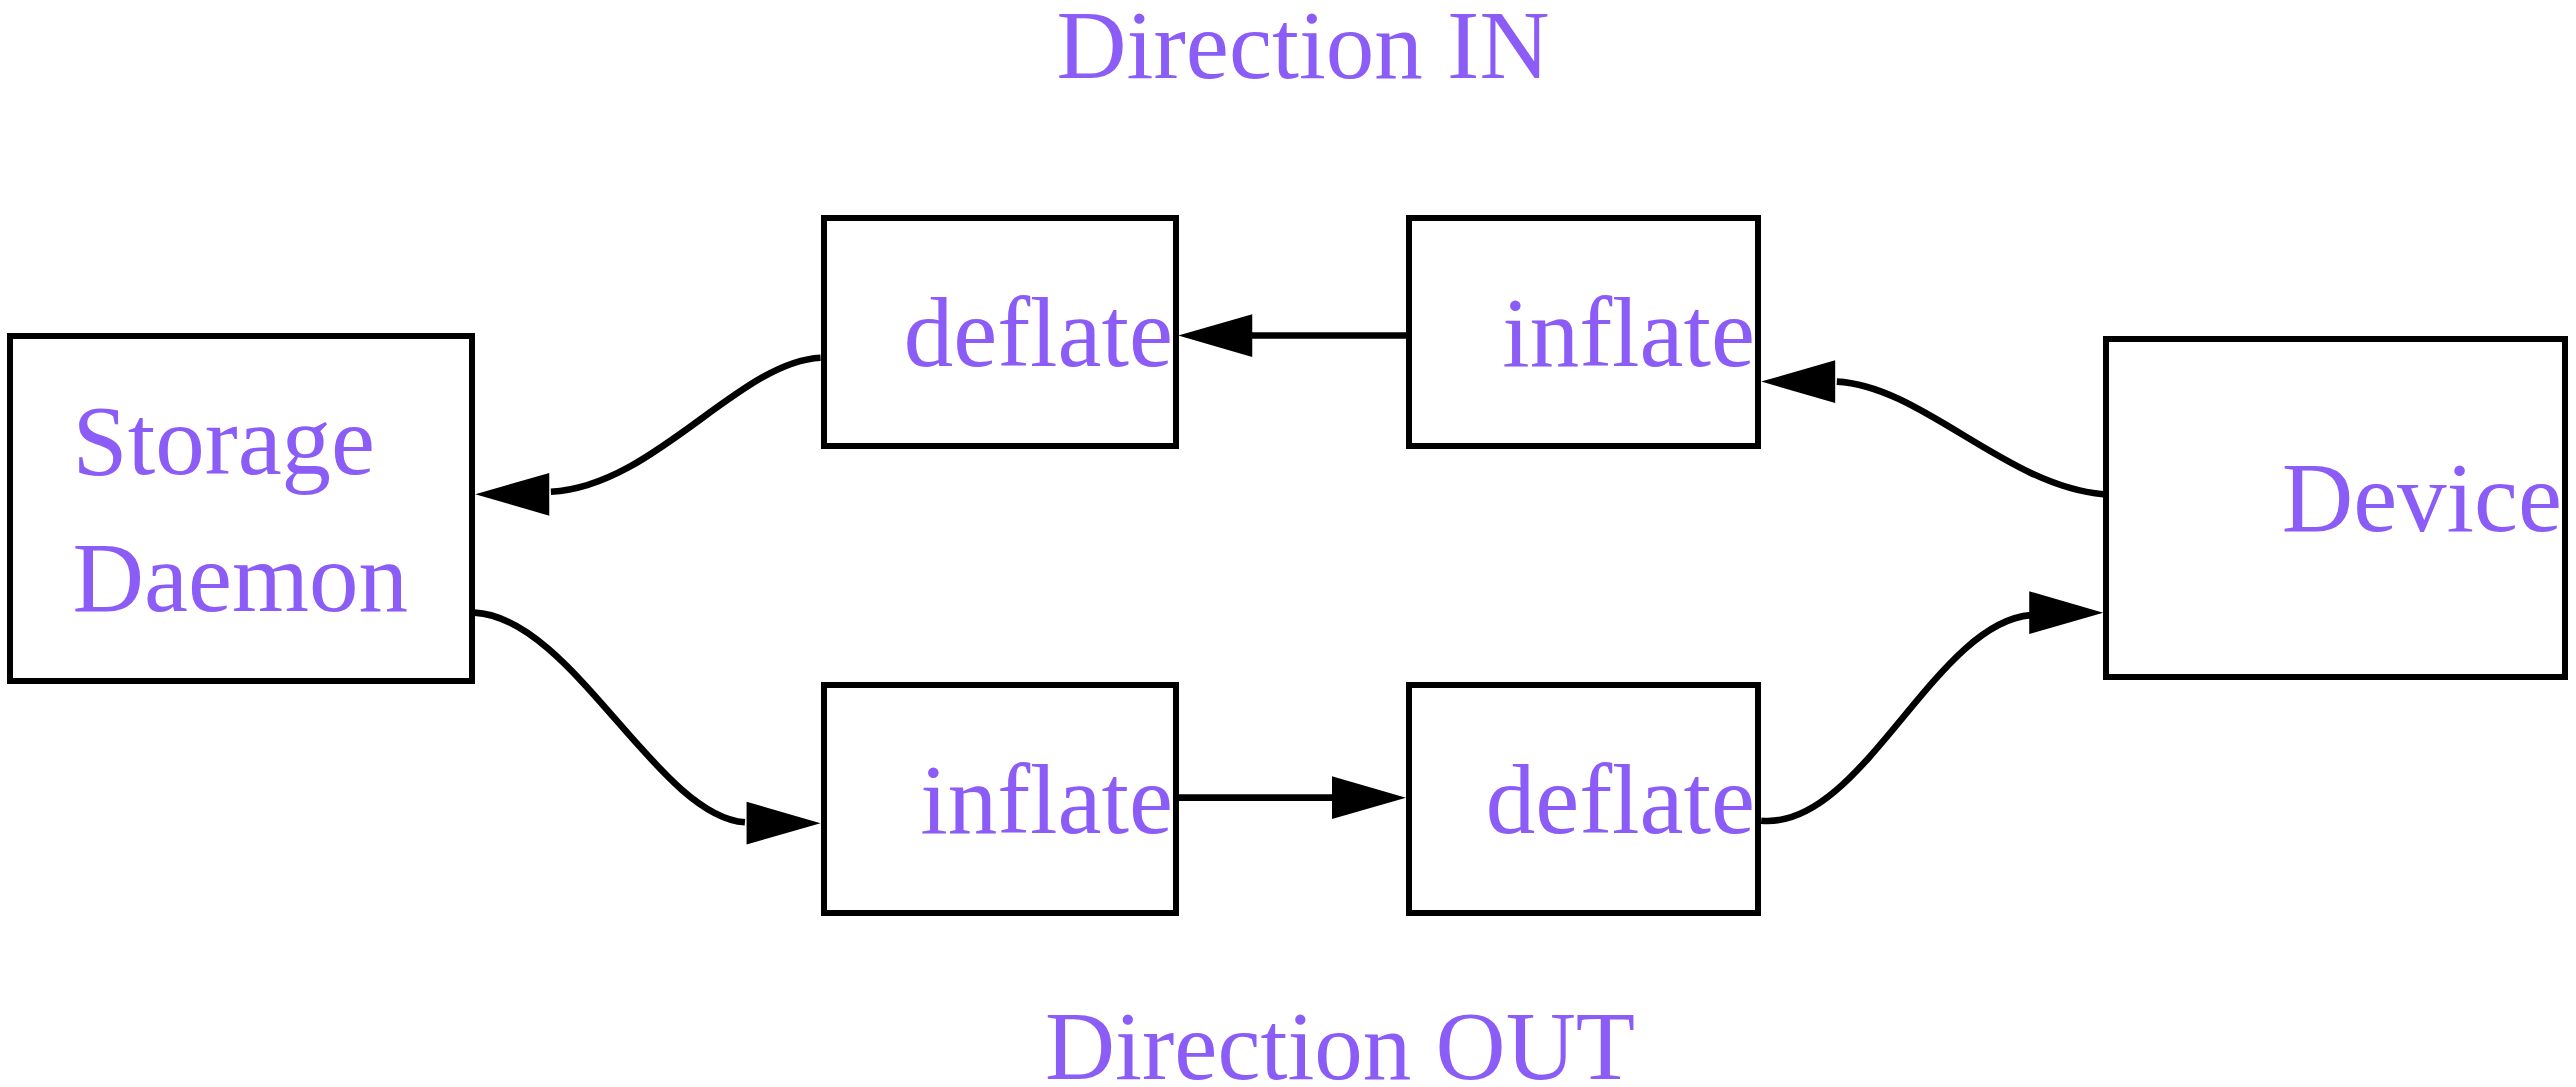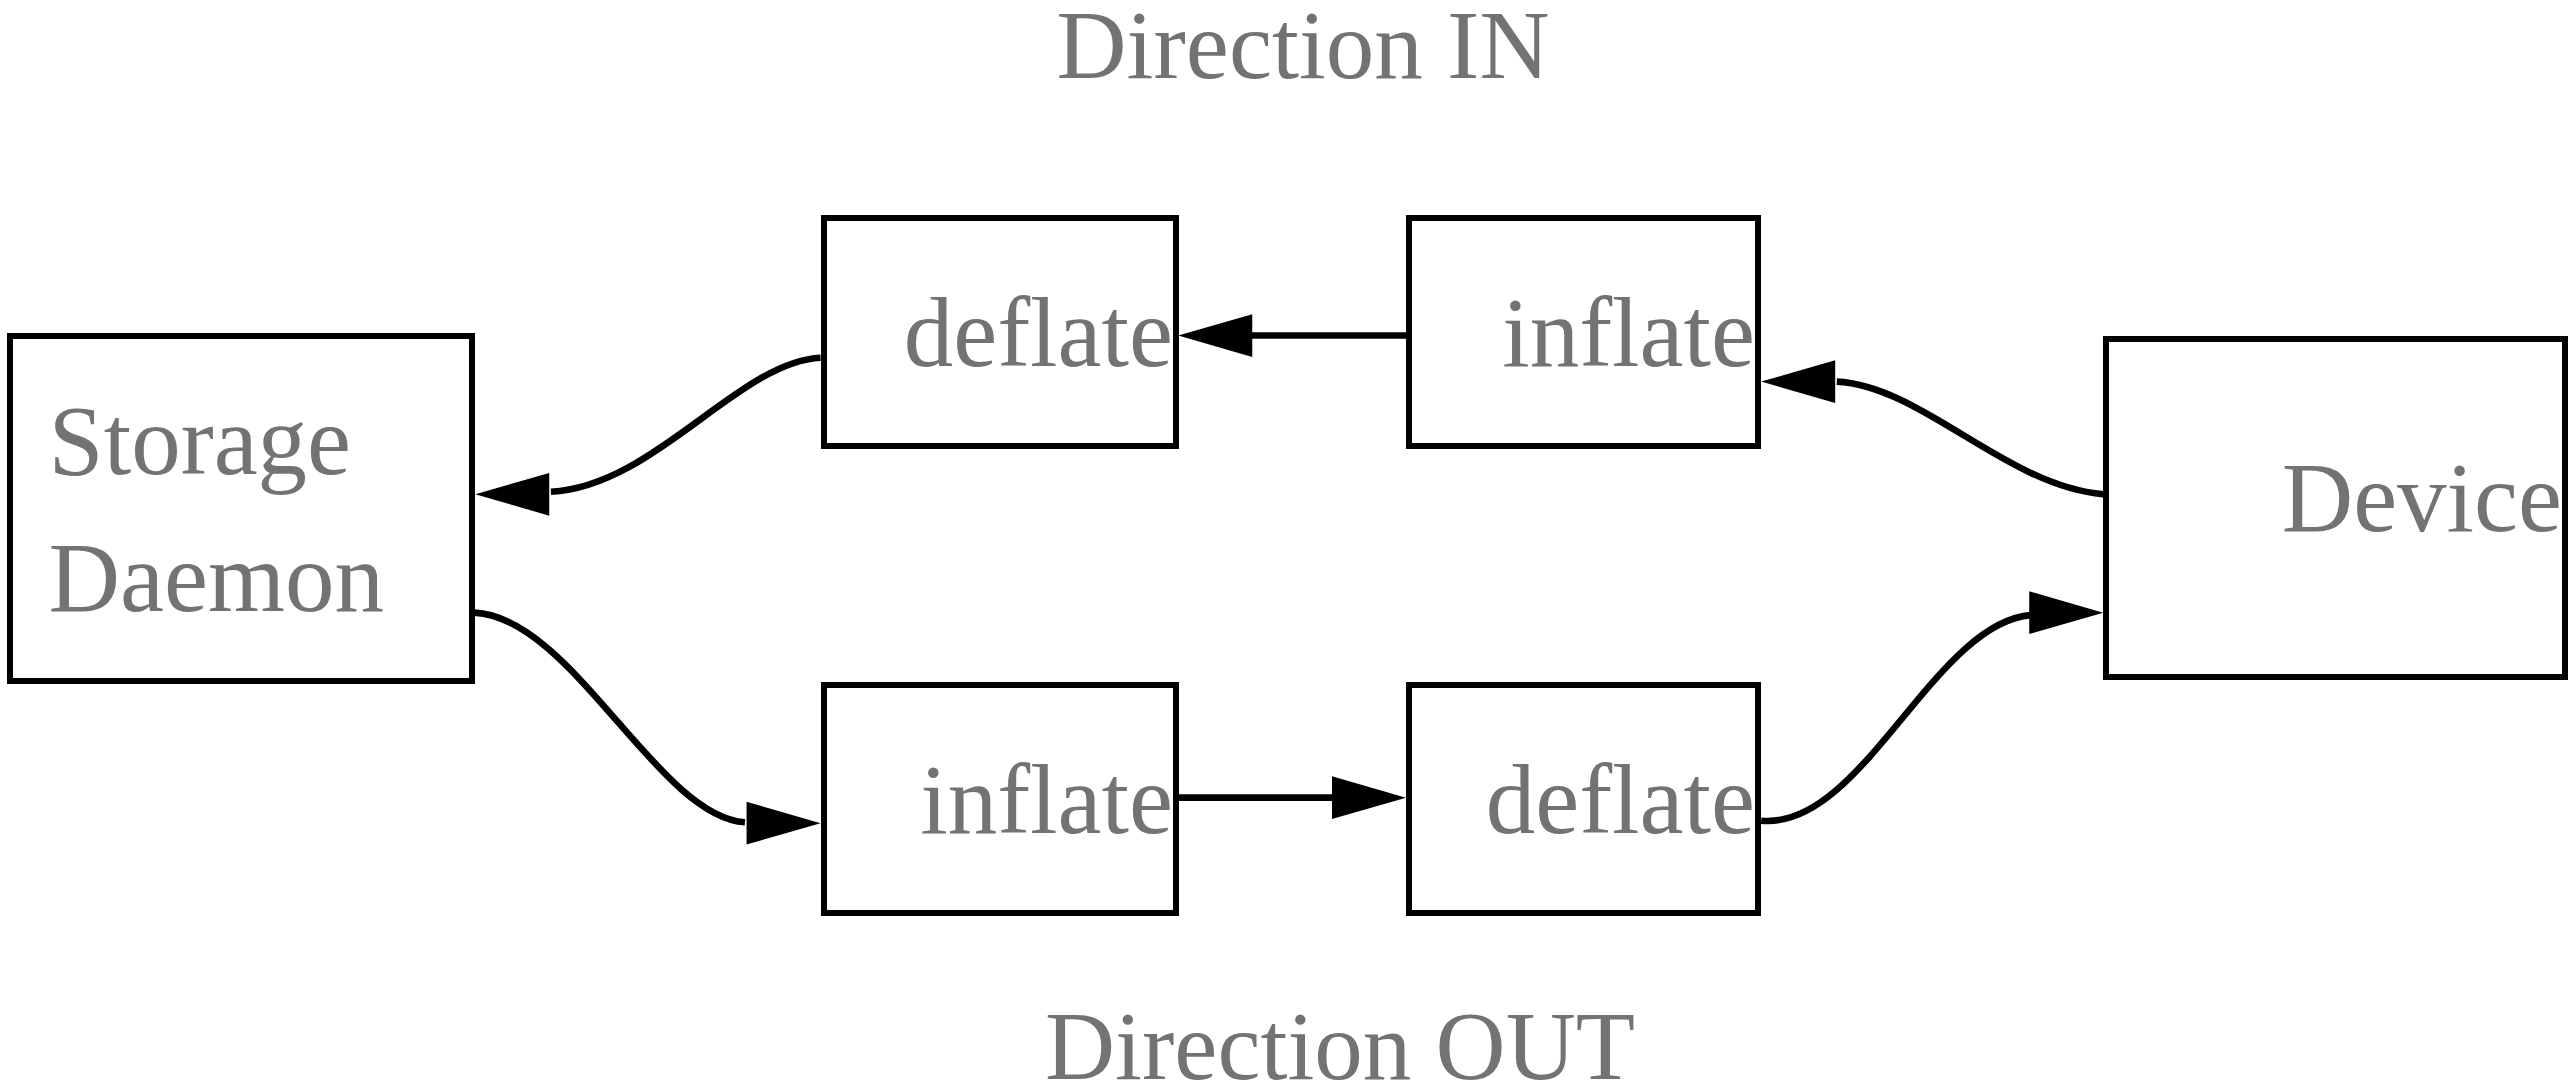--- a/index.html
+++ b/index.html
@@ -6,21 +6,21 @@
     margin: 0;
     padding: 0;
     background: #ffffff;
   }
   #canvas {
     position: relative;
     width: 2576px;
     height: 1088px;
     background: #ffffff;
     font-family: "Liberation Serif", "DejaVu Serif", serif;
-    color: #737373;
+    color: #8b5cf6;
     overflow: hidden;
     border-radius: 26px;
   }
   .title {
     position: absolute;
     width: 822px;
     text-align: center;
     font-size: 97px;
     line-height: 115px;
     white-space: nowrap;
@@ -36,21 +36,21 @@
     display: flex;
     align-items: center;
     justify-content: flex-end;
     font-size: 99px;
     line-height: 107px;
     white-space: nowrap;
   }
   #node-storage-daemon {
     left: 6.6px; top: 333px; width: 468px; height: 351px;
     justify-content: flex-start;
-    padding-left: 36px;
+    padding-left: 60px;
     line-height: 137px;
   }
   #node-deflate-top    { left: 821px;  top: 215px; width: 358px; height: 234px; }
   #node-inflate-top    { left: 1406px; top: 215px; width: 355px; height: 234px; }
   #node-inflate-bottom { left: 821px;  top: 682px; width: 358px; height: 234px; }
   #node-deflate-bottom { left: 1406px; top: 682px; width: 355px; height: 234px; }
   #node-device         { left: 2103px; top: 336px; width: 465px; height: 344px; padding-bottom: 22px; }
 
   #arrow-layer {
     position: absolute;

